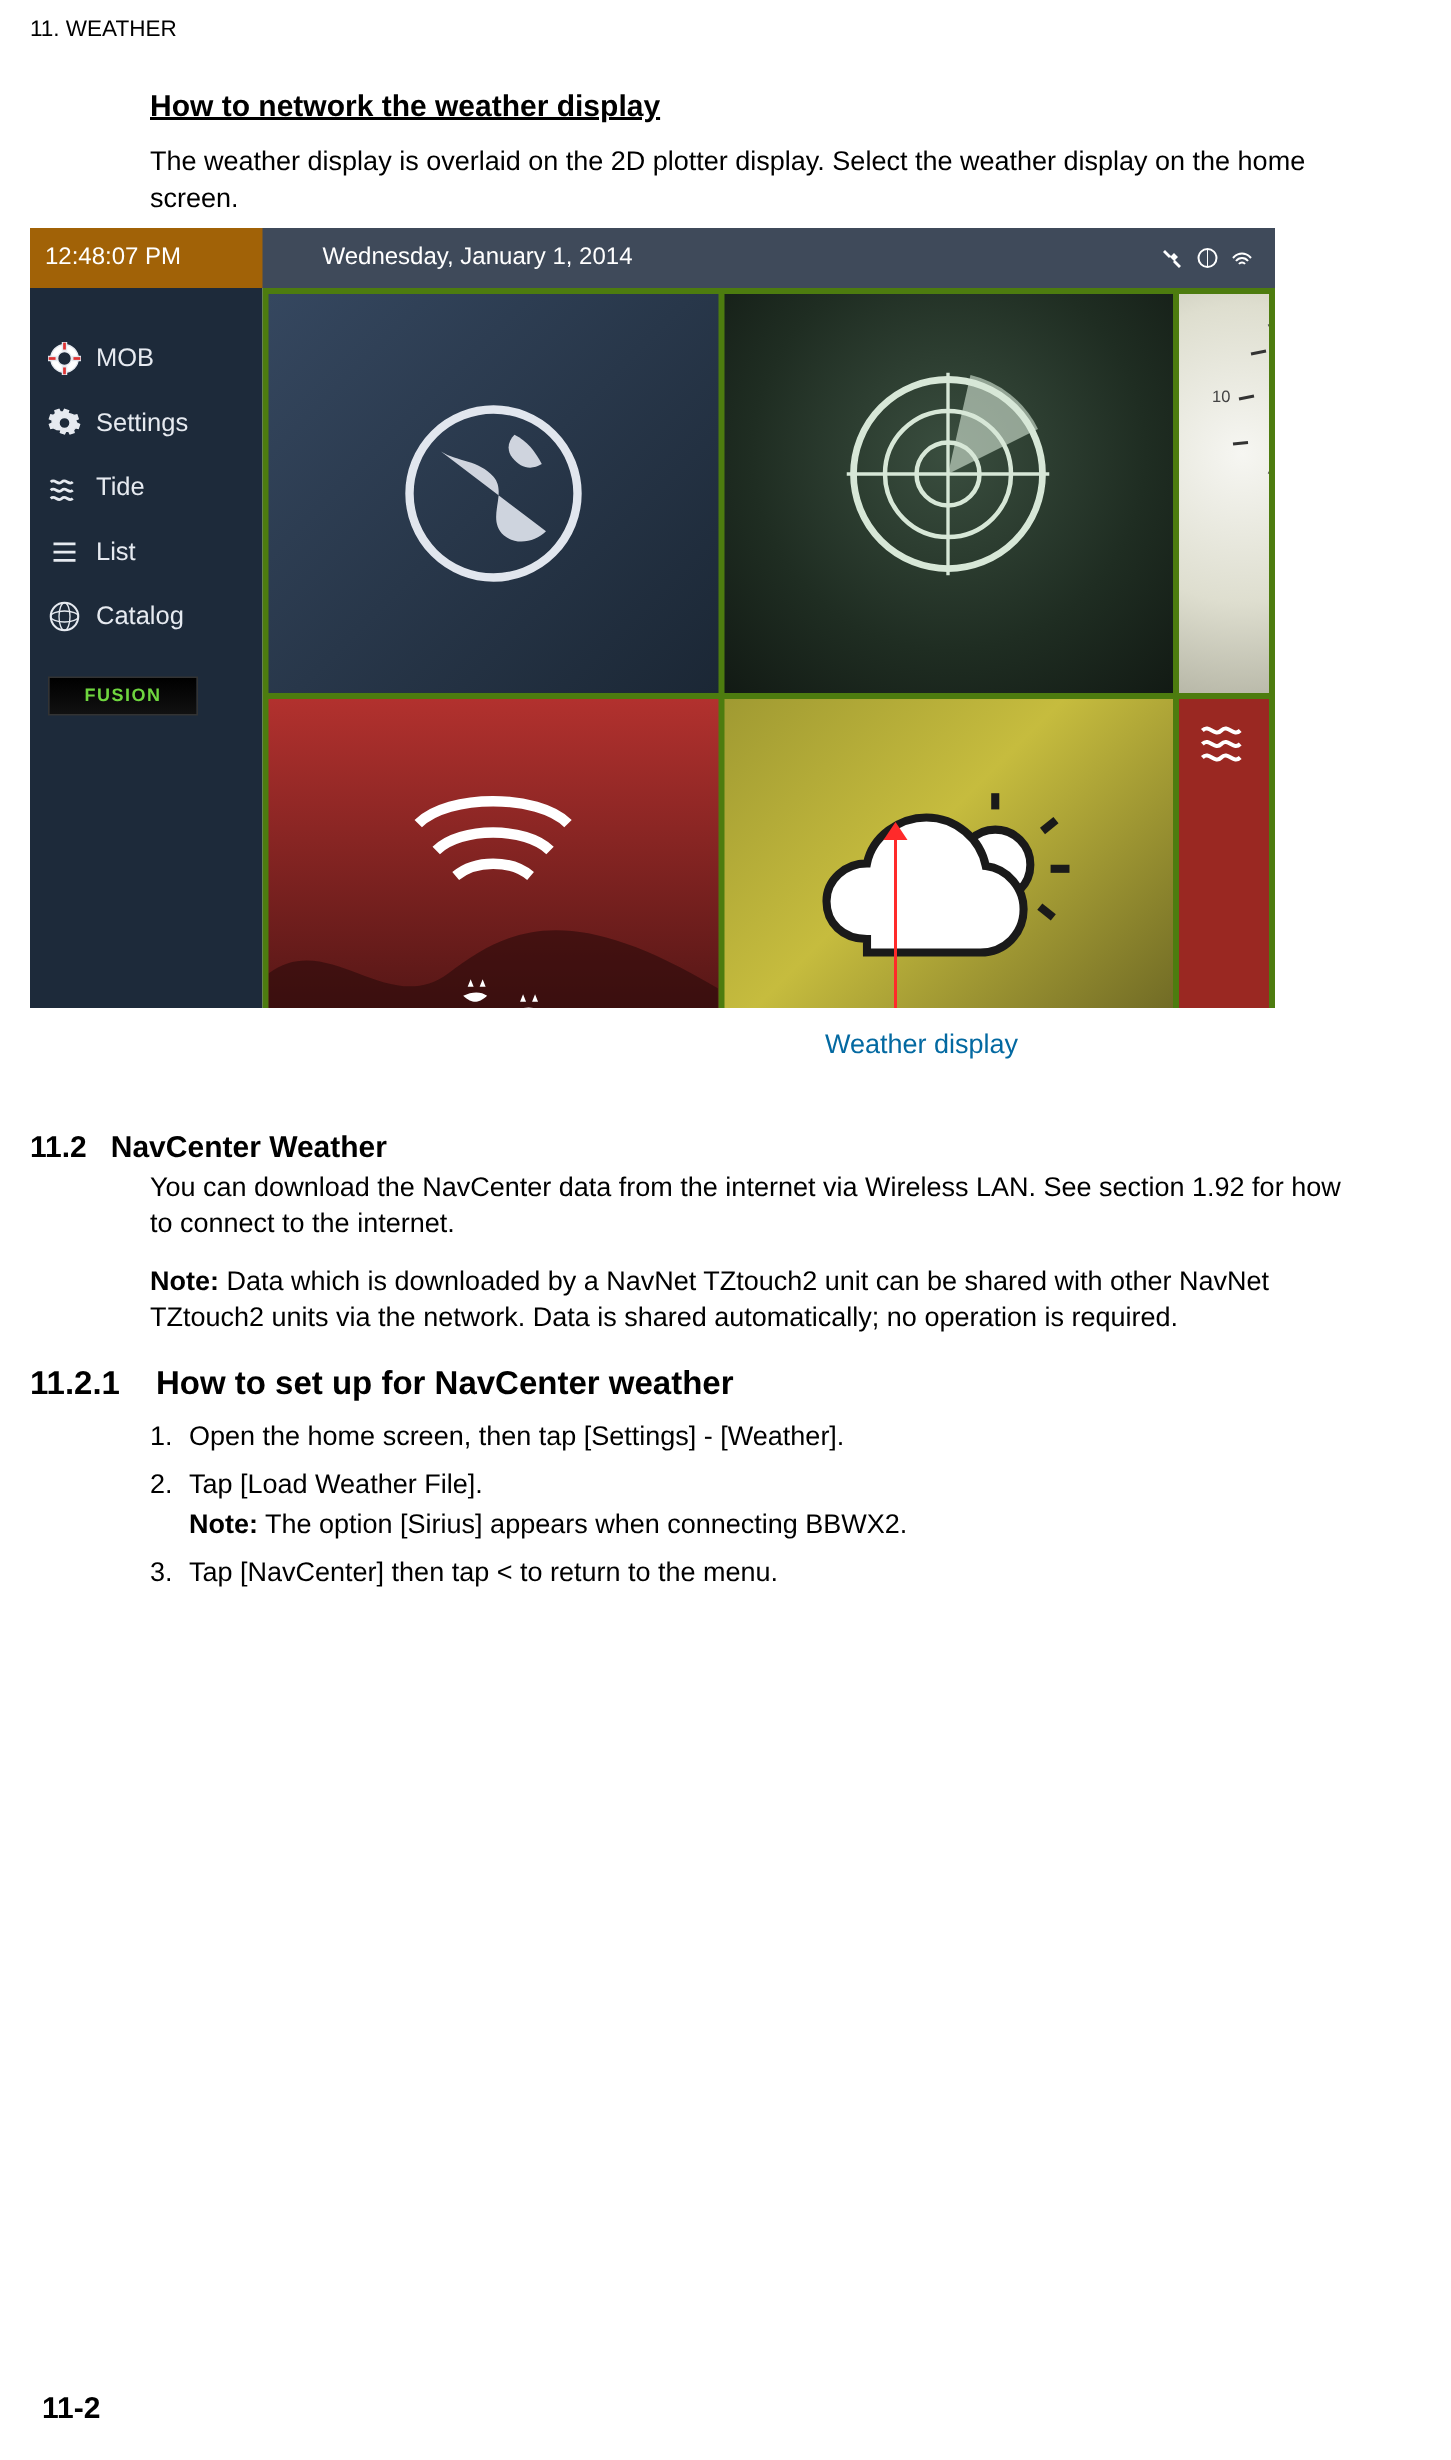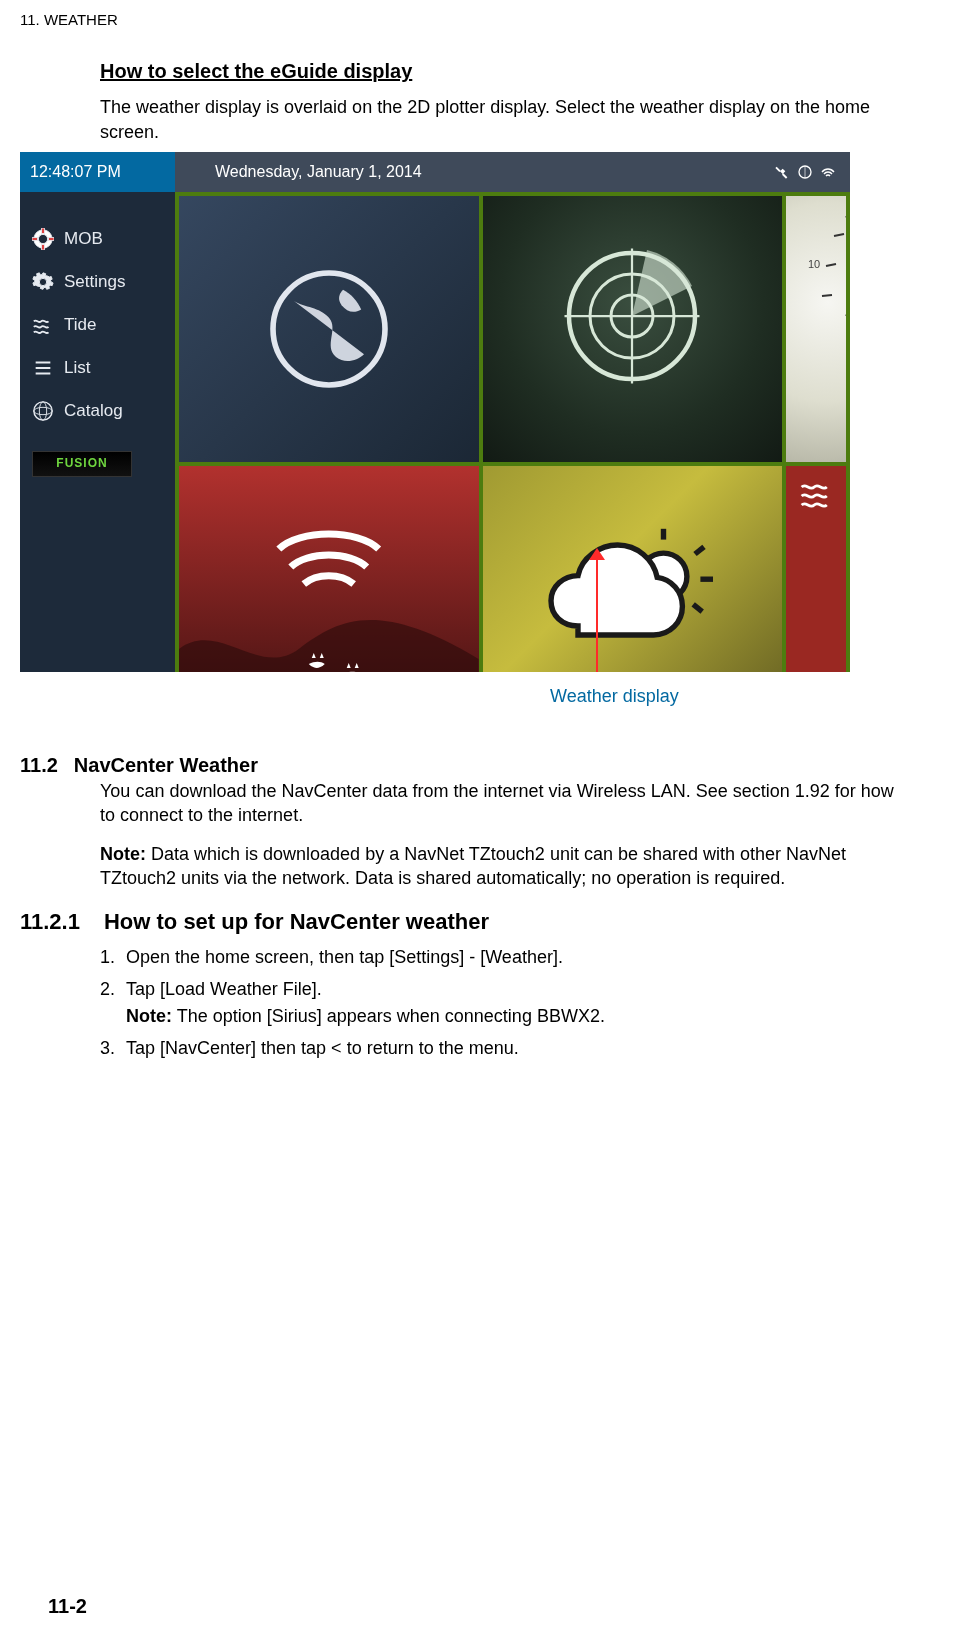--- a/index.html
+++ b/index.html
@@ -28,21 +28,21 @@
   }
   .topbar {
     height: 40px;
     display: flex;
     align-items: stretch;
     background: #3f4a5a;
     color: #fff;
     font-size: 16px;
   }
   .topbar-time {
-    background: #0369a1;
+    background: #a16207;
     color: #fff;
     width: 155px;
     display:flex; align-items:center; padding-left:10px;
   }
   .topbar-date {
     flex: 1; display:flex; align-items:center; padding-left:40px;
   }
   .topbar-icons {
     width: 80px;
     display:flex; align-items:center; justify-content:space-around;
@@ -129,31 +129,31 @@
     font-weight:bold;
     margin-top:17px;
     display:flex;
     gap:24px;
   }
   .note-word { font-weight:bold; }
   ol.steps { margin-left:100px; margin-top:8px; }
   ol.steps li { margin-bottom:8px; padding-left:6px;}
   .sub-note { margin-top:2px; }
 
-  .page-num { position:absolute; bottom:30px; left:28px; font-weight:bold; font-size:20px;}
+  .page-num { position:absolute; bottom:30px; left:8px; font-weight:bold; font-size:20px;}
   .page-wrap { position:relative; min-height:1640px; }
 </style>
 </head>
 <body>
 <div class="page-wrap">
 
 <div class="chapter-header">11.  WEATHER</div>
 
 <div class="content-indent">
-  <div class="sub-heading">How to select the eGuide display</div>
+  <div class="sub-heading">How to network the weather display</div>
   <p class="para">The weather display is overlaid on the 2D plotter display. Select the weather display on the home screen.</p>
 </div>
 
 <div class="screenshot">
   <div class="topbar">
     <div class="topbar-time">12:48:07 PM</div>
     <div class="topbar-date">Wednesday, January 1, 2014</div>
     <div class="topbar-icons">
       <svg class="mini-icon" viewBox="0 0 24 24">
             <path d="M4 4l6 6-2 2-6-6zM14 14l6 6-2 2-6-6zM9 11l4-4 4 4-4 4z"></path>

